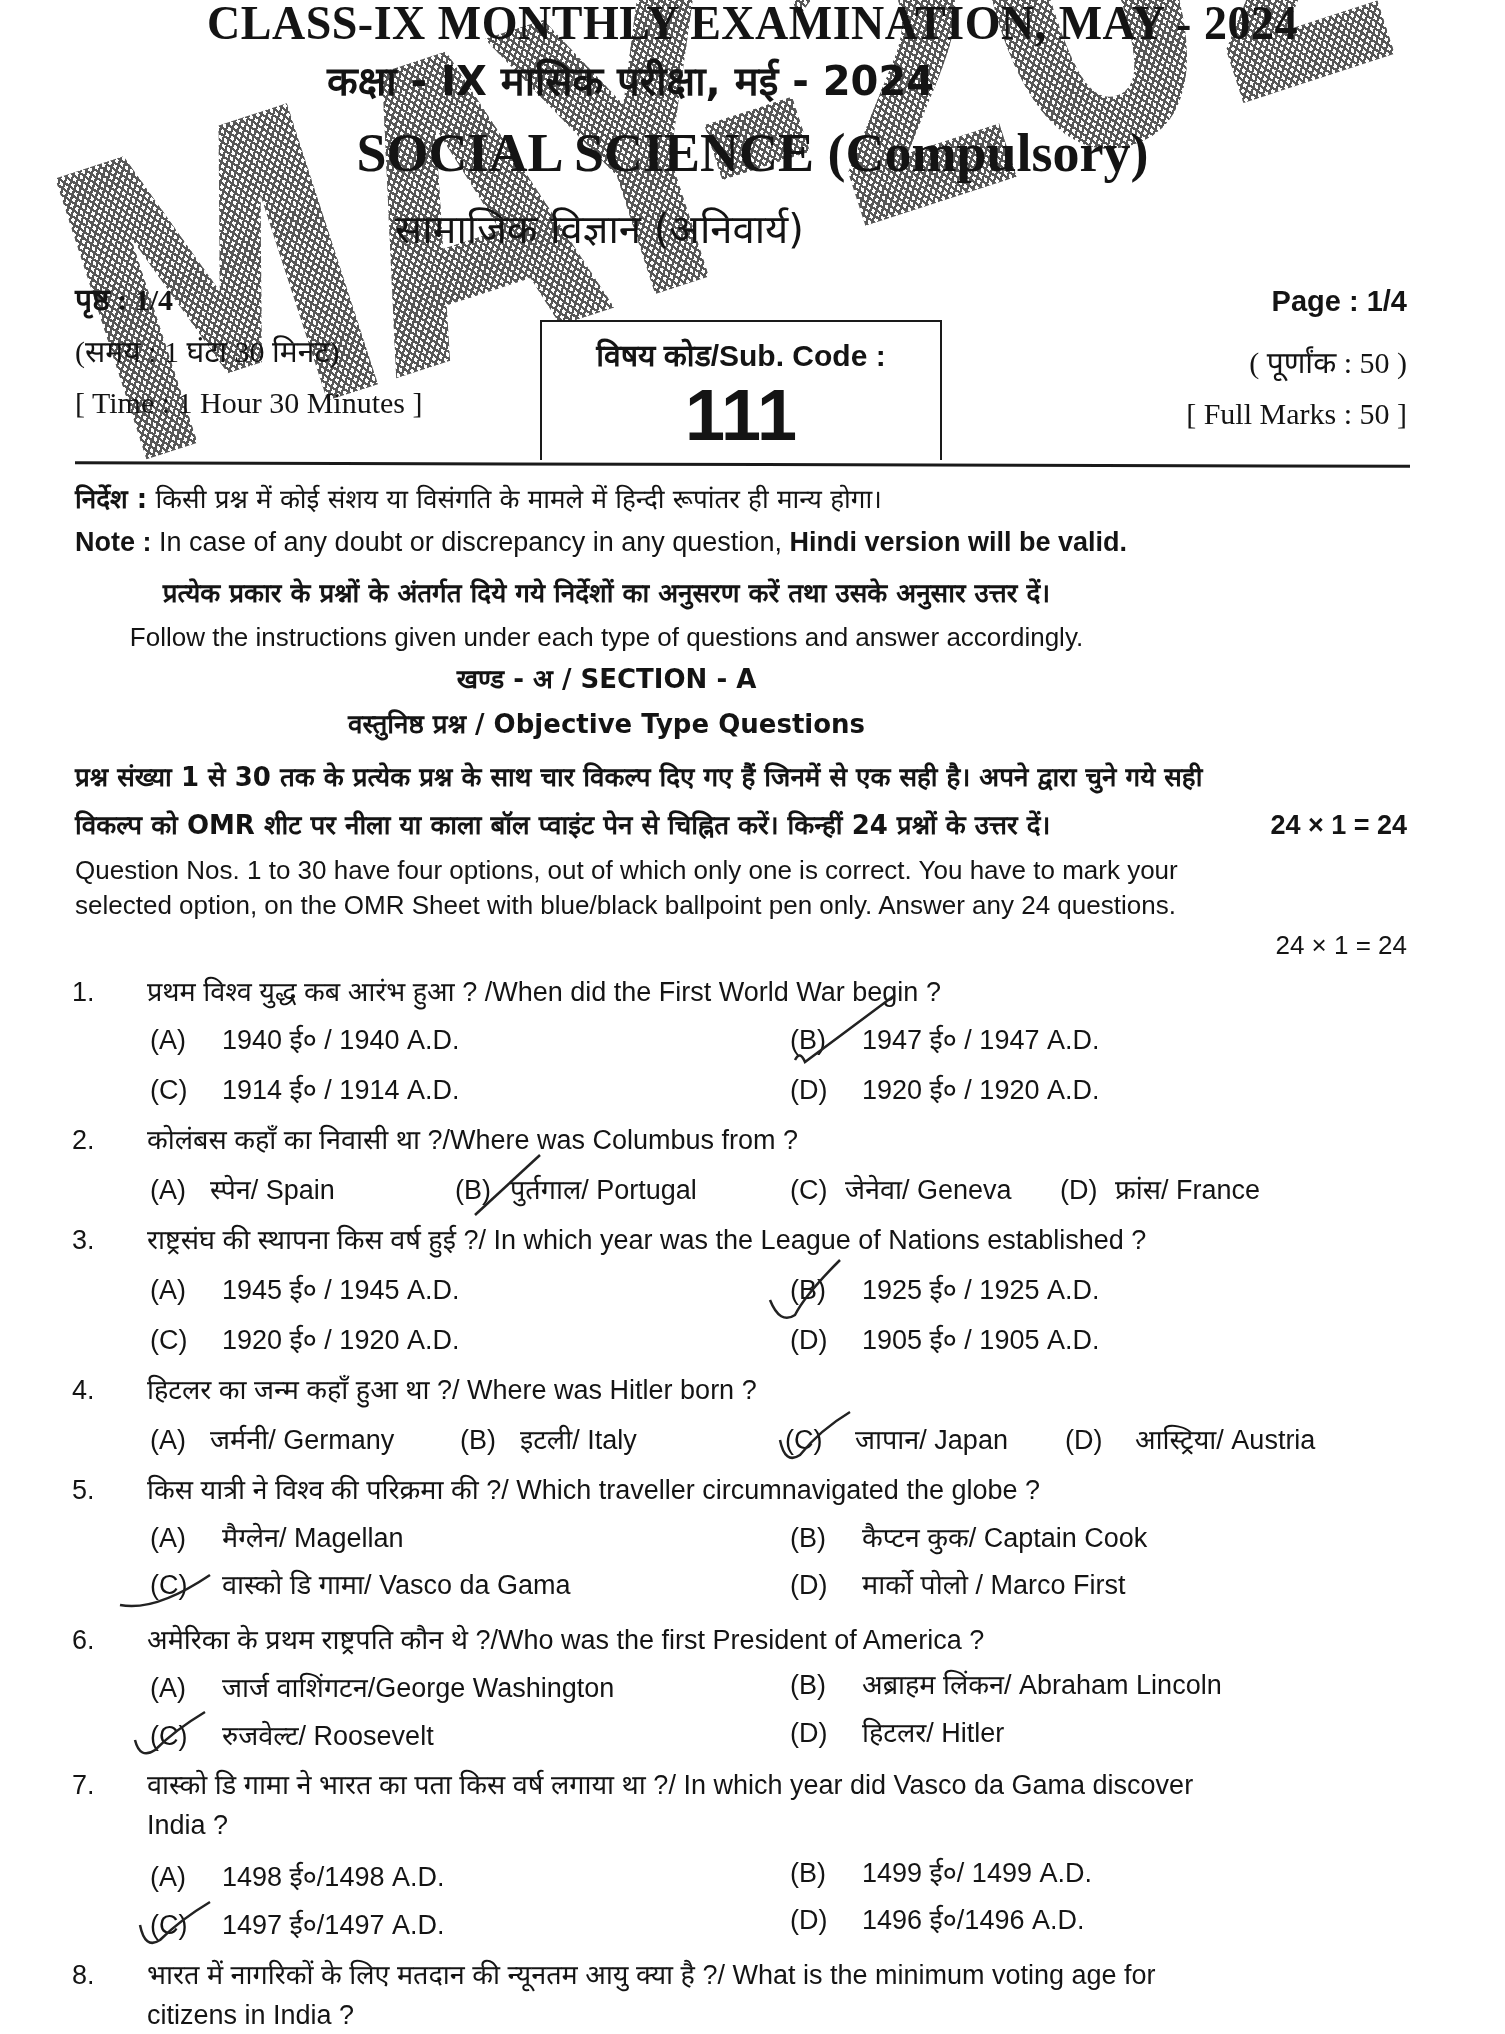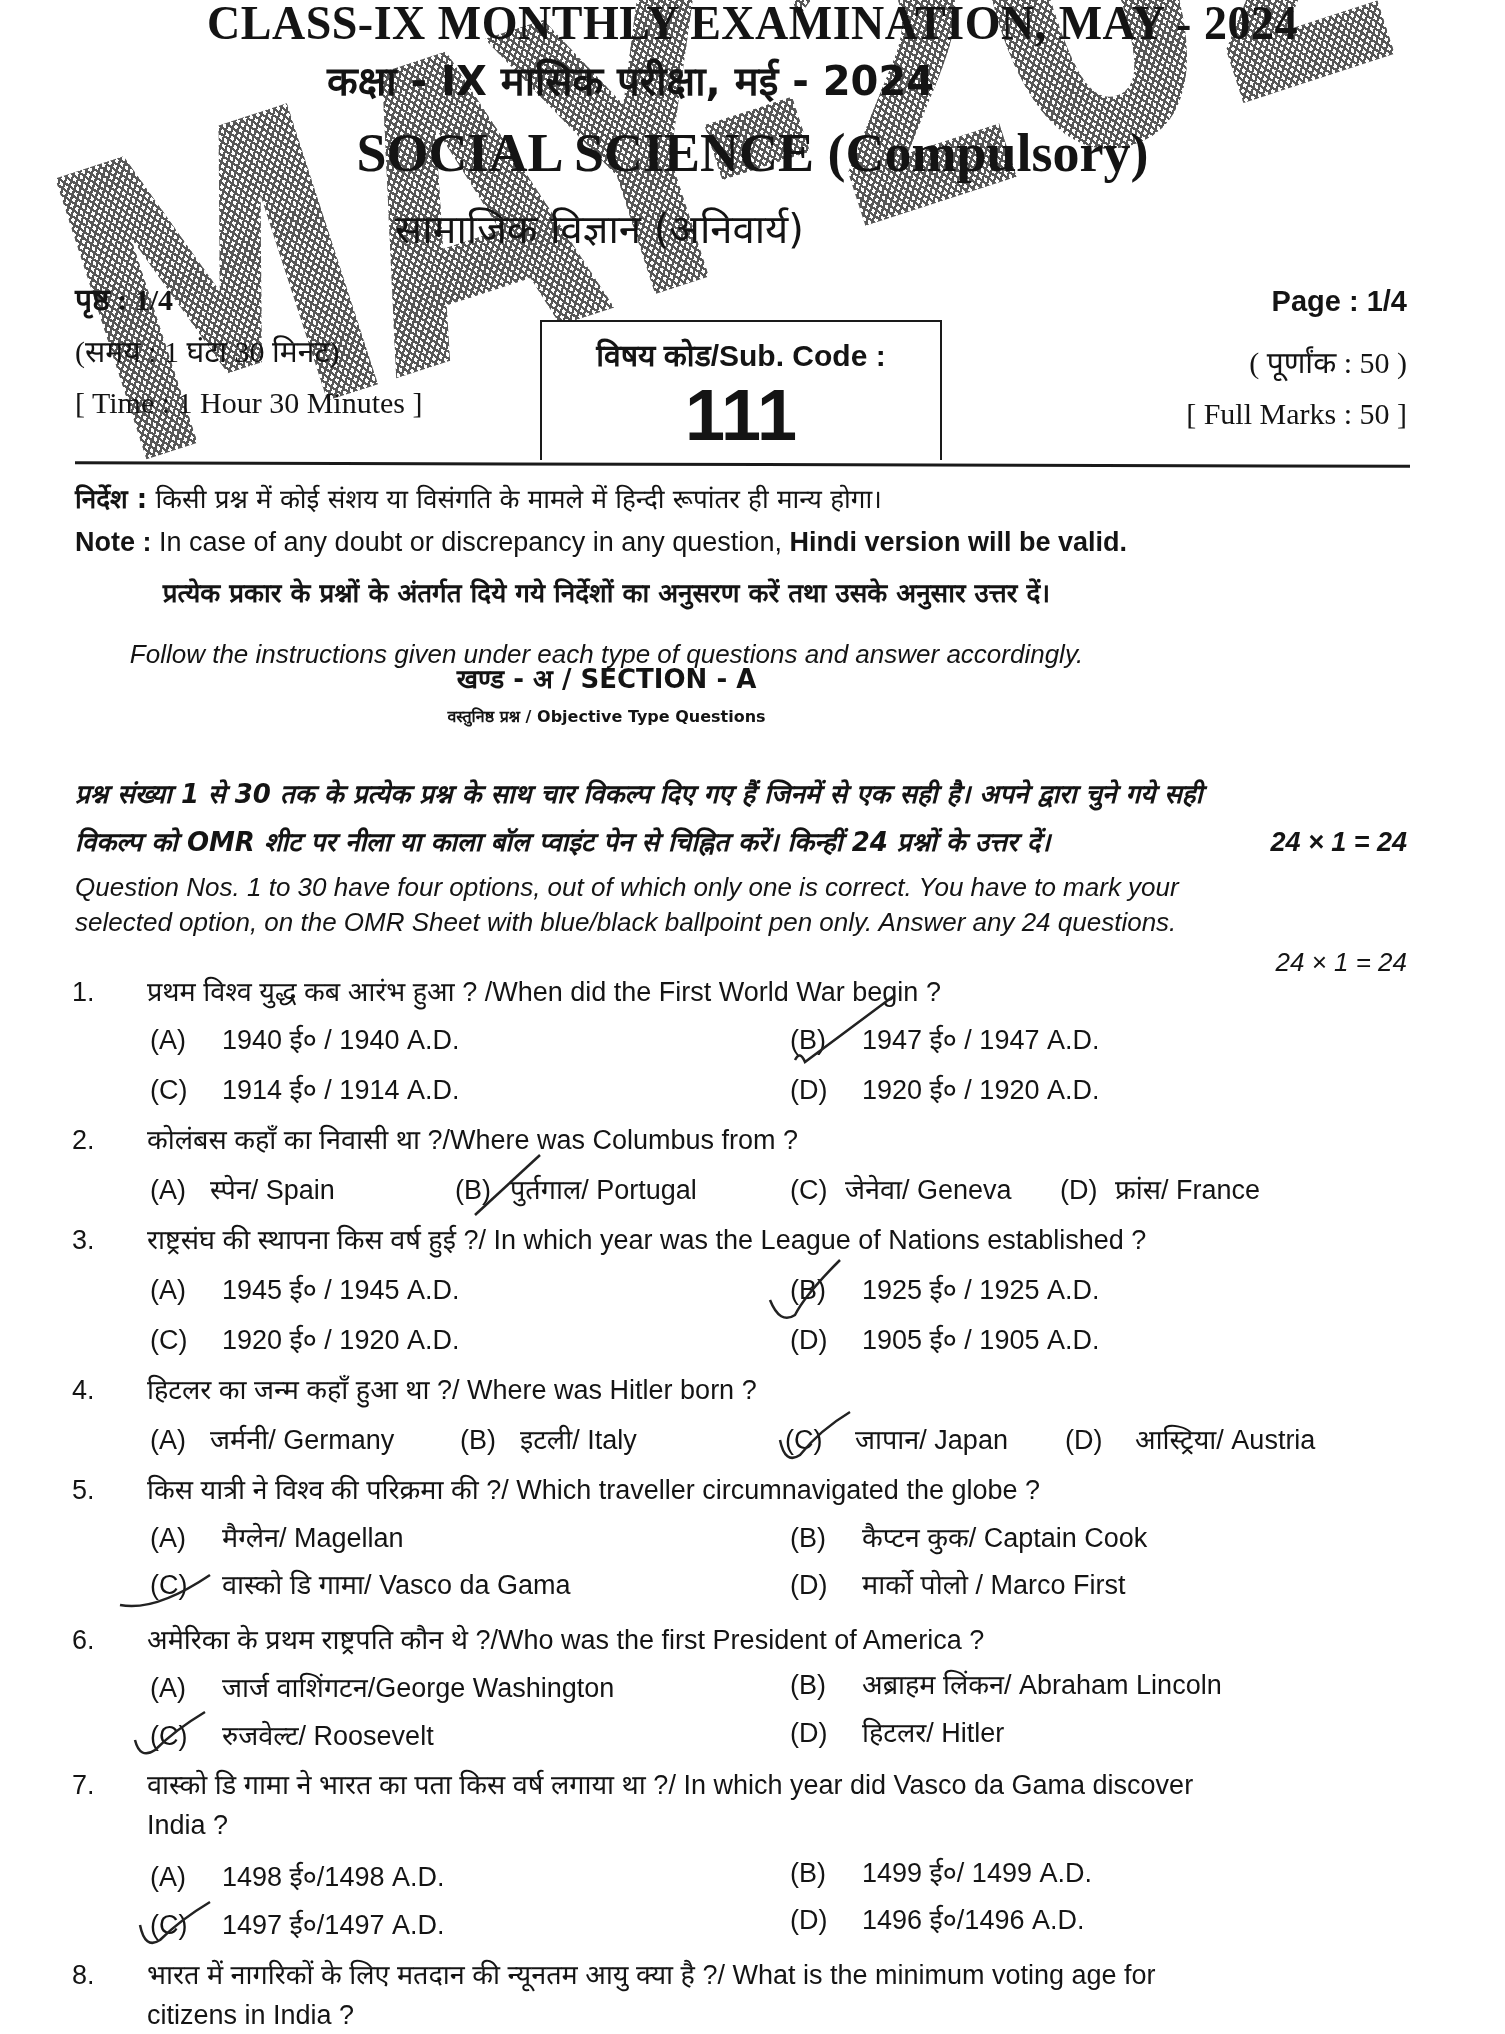--- a/index.html
+++ b/index.html
@@ -54,21 +54,21 @@
   }
   .code-box .label { font-family: "Liberation Sans", sans-serif; font-weight: bold; font-size: 30px; text-align: center; margin-top: 12px; }
   .code-box .code { font-family: "Liberation Sans", sans-serif; font-weight: bold; font-size: 72px; text-align: center; line-height: 80px; }
 
   .rule { position: absolute; left: 75px; top: 463px; width: 1335px; height: 3px; background: #1a1a1a; transform: rotate(0.15deg); }
 
   .note-line { position: absolute; left: 75px; font-size: 26px; font-family: "DejaVu Sans", sans-serif; }
   .note-en { font-family: "Liberation Sans", sans-serif; font-size: 27px; }
   .note-en b { font-family: Liberation Sans, sans-serif; }
   .center { left: 0; width: 1213px; text-align: center; }
-  .italic { font-style: italic; font-family: "Liberation Sans", sans-serif; margin-top: 17px; }
+  .italic { font-family: "Liberation Sans", sans-serif; }
   .bold { font-weight: bold; }
 
   .q { position: absolute; left: 72px; font-family: "Liberation Sans", sans-serif; font-size: 27px; }
   .q .num { display: inline-block; width: 75px; }
   .opt { position: absolute; font-family: "Liberation Sans", sans-serif; font-size: 27px; white-space: nowrap; }
   .opt .lbl { display: inline-block; width: 72px; }
   .tick { position: absolute; width: 50px; height: 40px; pointer-events: none; }
   .tick svg { width: 100%; height: 100%; }
 </style>
 </head>
@@ -109,21 +109,21 @@
   </div>
   <div class="note-line note-en" style="top:527px">
     <b>Note :</b>
     <span>In case of any doubt or discrepancy in any question,</span>
     <b>Hindi version will be valid.</b>
   </div>
   <div class="note-line center bold" style="top:574px">प्रत्येक प्रकार के प्रश्नों के अंतर्गत दिये गये निर्देशों का अनुसरण करें तथा उसके अनुसार उत्तर दें।</div>
   <div class="note-line center italic" style="top:622px;font-size:26px">Follow the instructions given under each type of questions and answer accordingly.</div>
 
   <div class="note-line center bold" style="top:660px;font-size:26px">खण्ड - अ / SECTION - A</div>
-  <div class="note-line center bold" style="top:705px;font-size:16px">वस्तुनिष्ठ प्रश्न / Objective Type Questions</div>
+  <div class="note-line center bold" style="top:705px;font-size:26px">वस्तुनिष्ठ प्रश्न / Objective Type Questions</div>
 
   <div class="note-line bold italic" style="top:758px;font-size:26px;font-family:'DejaVu Sans',sans-serif">प्रश्न संख्या 1 से 30 तक के प्रत्येक प्रश्न के साथ चार विकल्प दिए गए हैं जिनमें से एक सही है। अपने द्वारा चुने गये सही</div>
   <div class="note-line bold italic" style="top:806px;font-size:26px;font-family:'DejaVu Sans',sans-serif">विकल्प को OMR शीट पर नीला या काला बॉल प्वाइंट पेन से चिह्नित करें। किन्हीं 24 प्रश्नों के उत्तर दें।</div>
   <div class="note-line bold italic" style="top:810px;left:auto;right:98px;font-size:27px">24 × 1 = 24</div>
   <div class="note-line italic" style="top:855px;font-size:26px">Question Nos. 1 to 30 have four options, out of which only one is correct. You have to mark your</div>
   <div class="note-line italic" style="top:890px;font-size:26px">selected option, on the OMR Sheet with blue/black ballpoint pen only. Answer any 24 questions.</div>
   <div class="note-line italic" style="top:930px;left:auto;right:98px;font-size:26px">24 × 1 = 24</div>
 
   <div class="q" style="top:972px"><span class="num">1.</span><span>प्रथम विश्व युद्ध कब आरंभ हुआ ? /When did the First World War begin ?</span></div>
   <div class="opt" style="left:150px;top:1020px"><span class="lbl">(A)</span><span>1940 ई० / 1940 A.D.</span></div>

